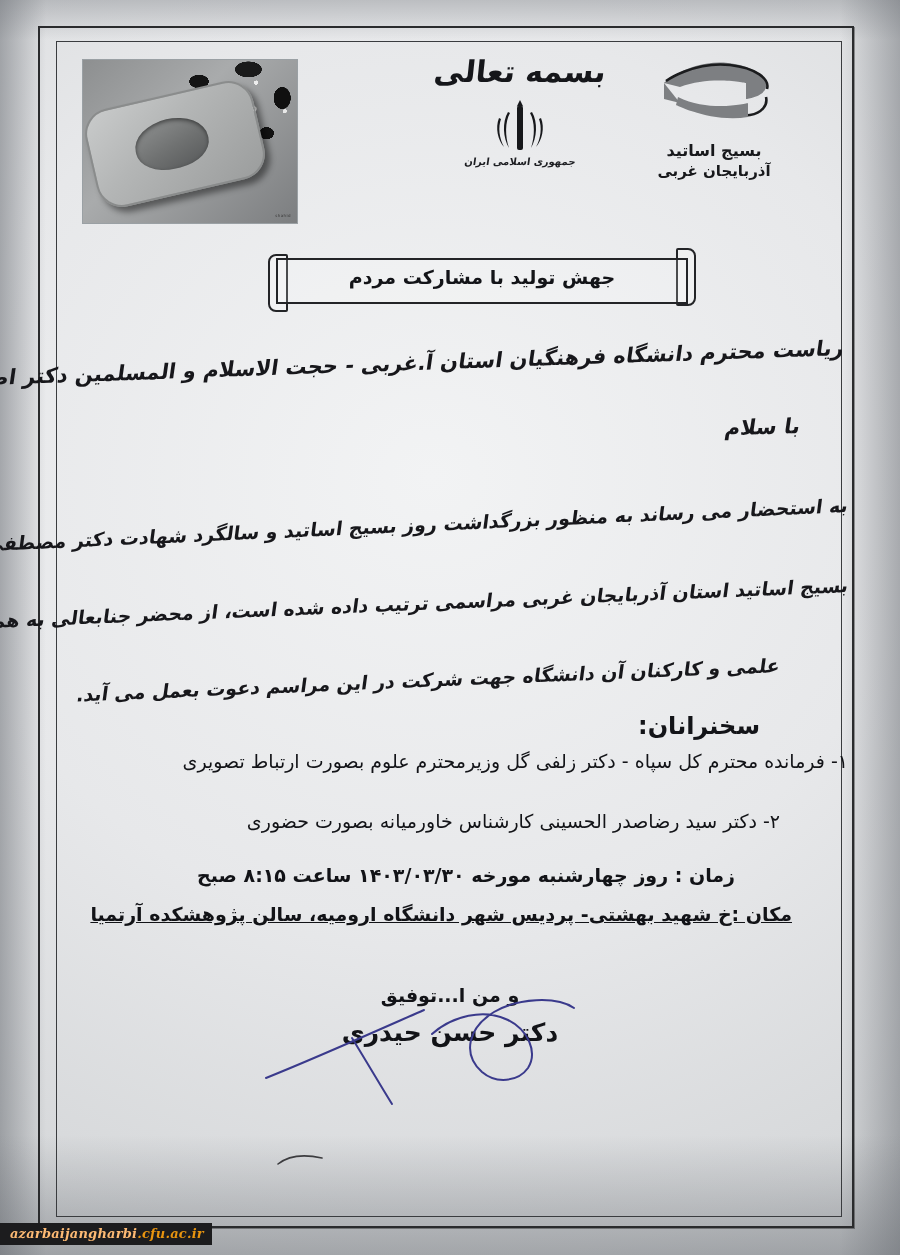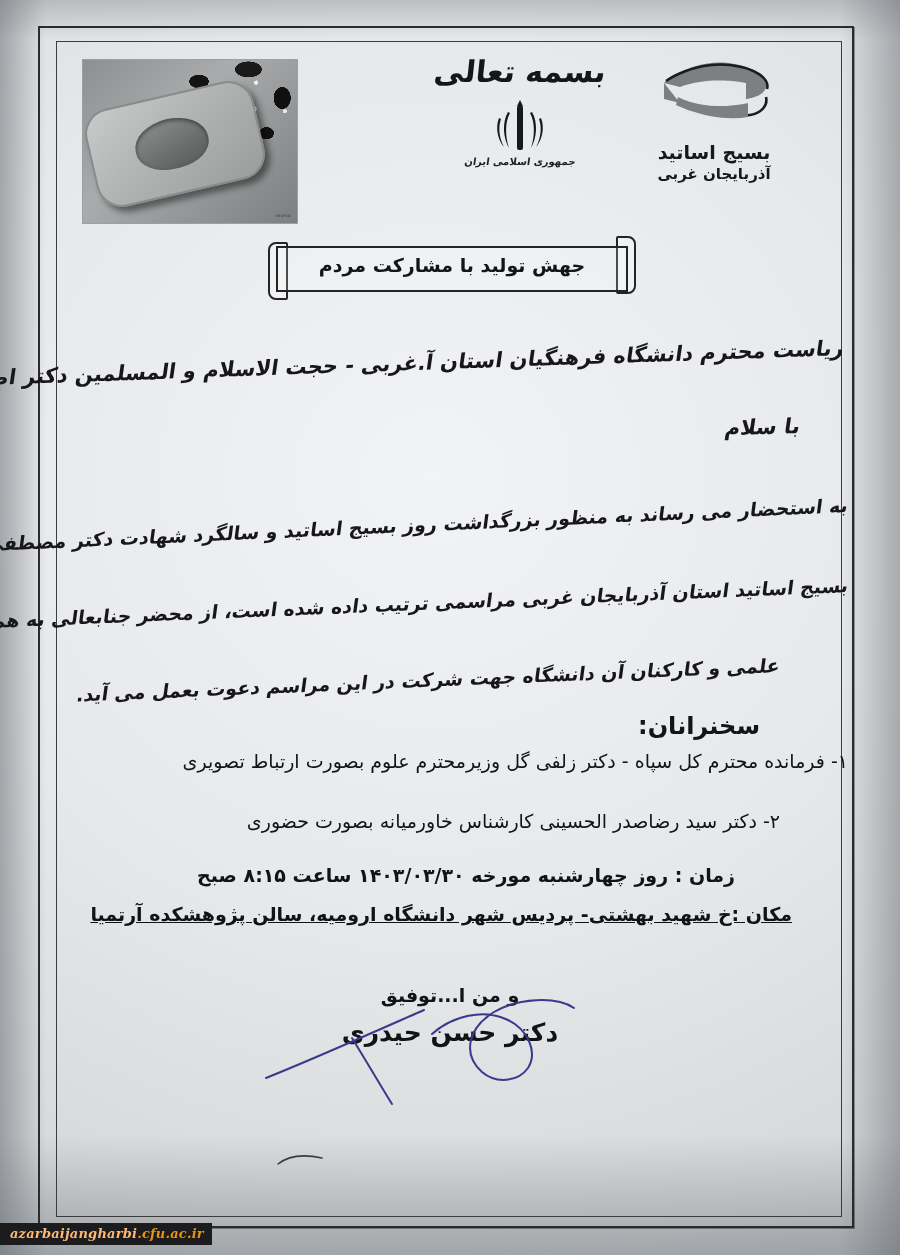--- a/index.html
+++ b/index.html
@@ -135,28 +135,28 @@
   }
 
   .org-logo {
     position: absolute;
     right: 24px; top: 8px;
     width: 200px;
     text-align: center;
     color: #17181b;
   }
   .org-logo .mark { display: block; width: 128px; height: 86px; margin: 0 auto; }
-  .org-logo .l1 { display:block; font-size: 19px; font-weight: bold; letter-spacing: 1px; margin-top: 2px; }
+  .org-logo .l1 { display:block; font-size: 16px; font-weight: bold; letter-spacing: 1px; margin-top: 2px; }
   .org-logo .l2 { display:block; font-size: 15px; font-weight: bold; letter-spacing: .5px; margin-top: 2px; }
 
   
   .slogan {
     position: absolute;
-    left: 268px; top: 238px;
-    width: 368px; height: 62px;
+    left: 268px; top: 250px;
+    width: 428px; height: 62px;
   }
   .slogan .scroll-box {
     position: absolute; left: 8px; top: 8px; right: 8px; bottom: 8px;
     border: 2px solid #232427;
     background: rgba(255,255,255,0.18);
   }
   .slogan .curl-l, .slogan .curl-r {
     position: absolute; width: 16px; height: 54px;
     border: 2px solid #232427;
     border-radius: 8px 2px 2px 8px;

